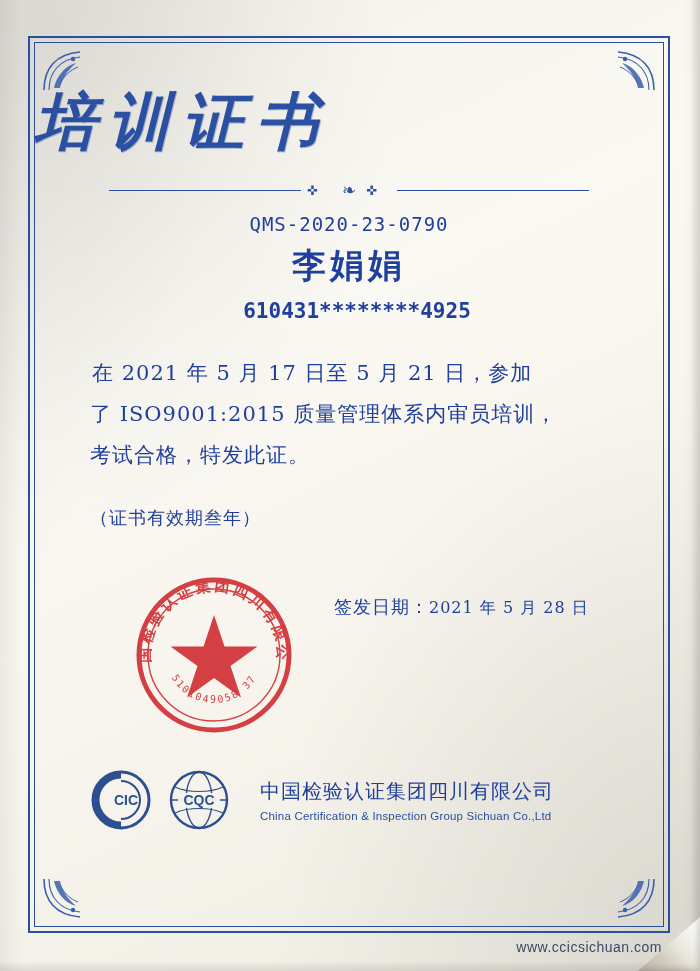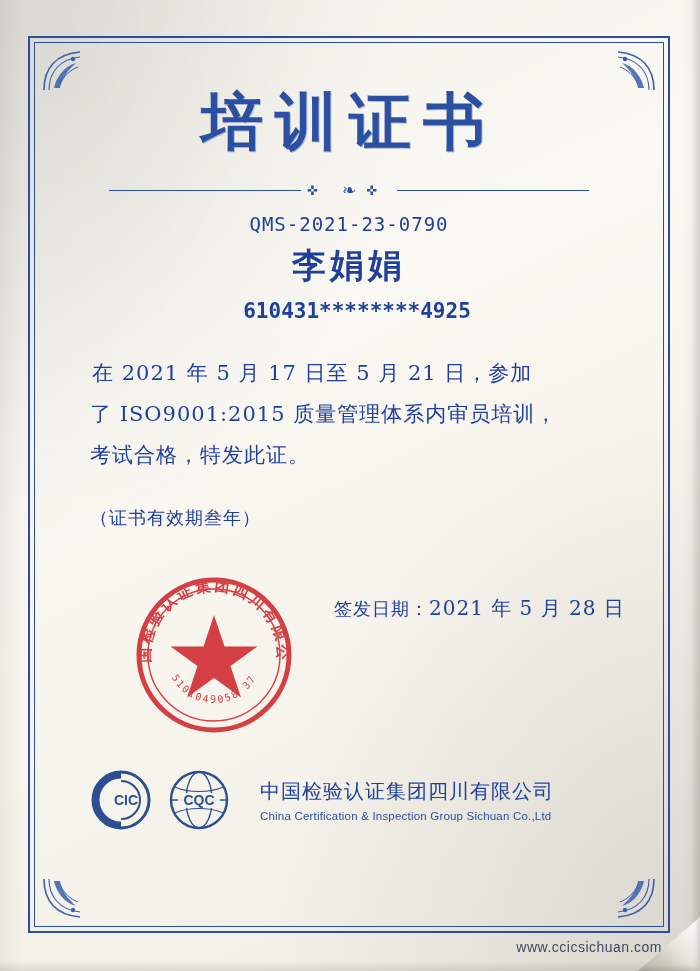--- a/index.html
+++ b/index.html
@@ -67,28 +67,29 @@
 
   .content {
     position: absolute;
     left: 34px;
     top: 42px;
     right: 36px;
     bottom: 44px;
   }
 
   .title {
-    text-align: center;
+    text-align: left;
     margin-top: 38px;
     font-family: "DejaVu Serif", "Liberation Serif", serif;
     font-size: 62px;
     letter-spacing: 12px;
     font-weight: bold;
     color: #2b50a1;
     text-shadow: 1px 1px 0 rgba(43,80,161,0.35);
+    font-style: italic;
   }
 
   .divider {
     display: flex;
     align-items: center;
     justify-content: center;
     margin: 18px auto 0;
     width: 480px;
     color: #2b50a1;
   }
@@ -176,21 +177,21 @@
     width: 300px;
     color: #1f3f9c;
     font-family: "DejaVu Serif", "Liberation Serif", serif;
   }
   .issue-date {
     font-size: 18px;
     letter-spacing: 1px;
     white-space: nowrap;
   }
   .issue-date .dv {
-    font-size: 20px;
+    font-size: 16px;
   }
   .signer-row {
     position: relative;
     margin-top: 42px;
     font-size: 18px;
     letter-spacing: 1px;
   }
   .signature {
     position: absolute;
     left: 92px;
@@ -324,21 +325,21 @@
     <div class="title">培训证书</div>
 
     <div class="divider">
       <span class="line"></span>
       <span class="orn">✜</span>
       <span class="mid">❧</span>
       <span class="orn">✜</span>
       <span class="line"></span>
     </div>
 
-    <div class="serial">QMS-2021-23-0790</div>
+    <div class="serial">QMS-2020-23-0790</div>
 
     <div class="name">李娟娟</div>
 
     <div class="idno">610431********4925</div>
 
     <div class="body-text">
       <div class="p1">在 2021 年 5 月 17 日至 5 月 21 日，参加</div>
       <div>了 ISO9001:2015 质量管理体系内审员培训，</div>
       <div>考试合格，特发此证。</div>
       <div class="note">（证书有效期叁年）</div>

